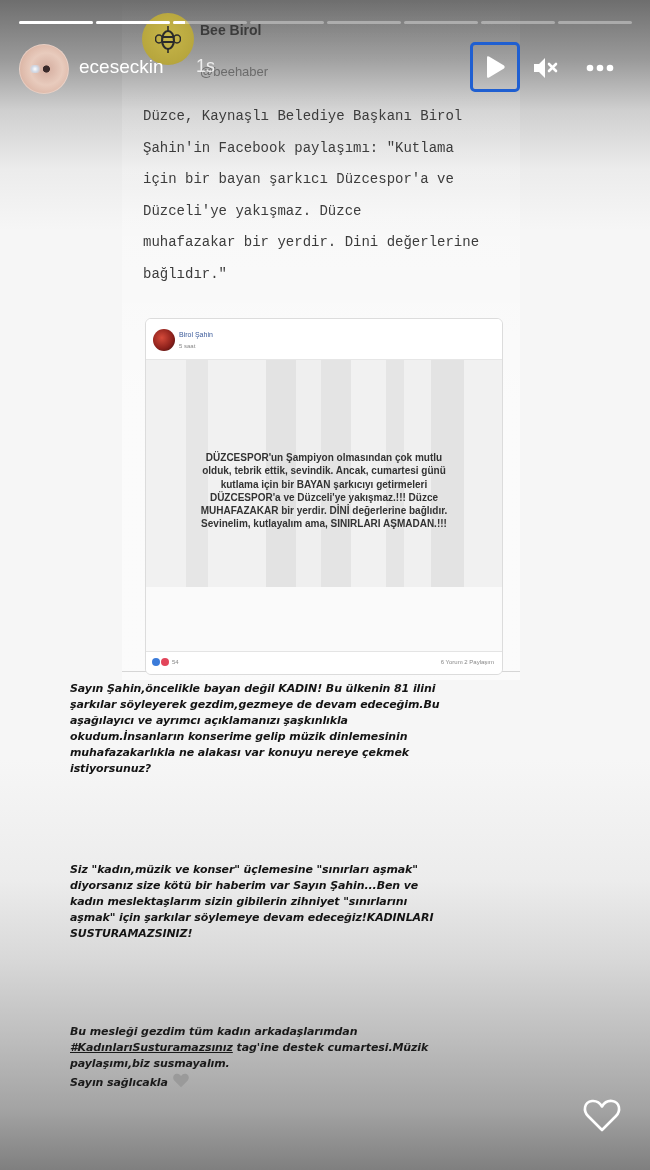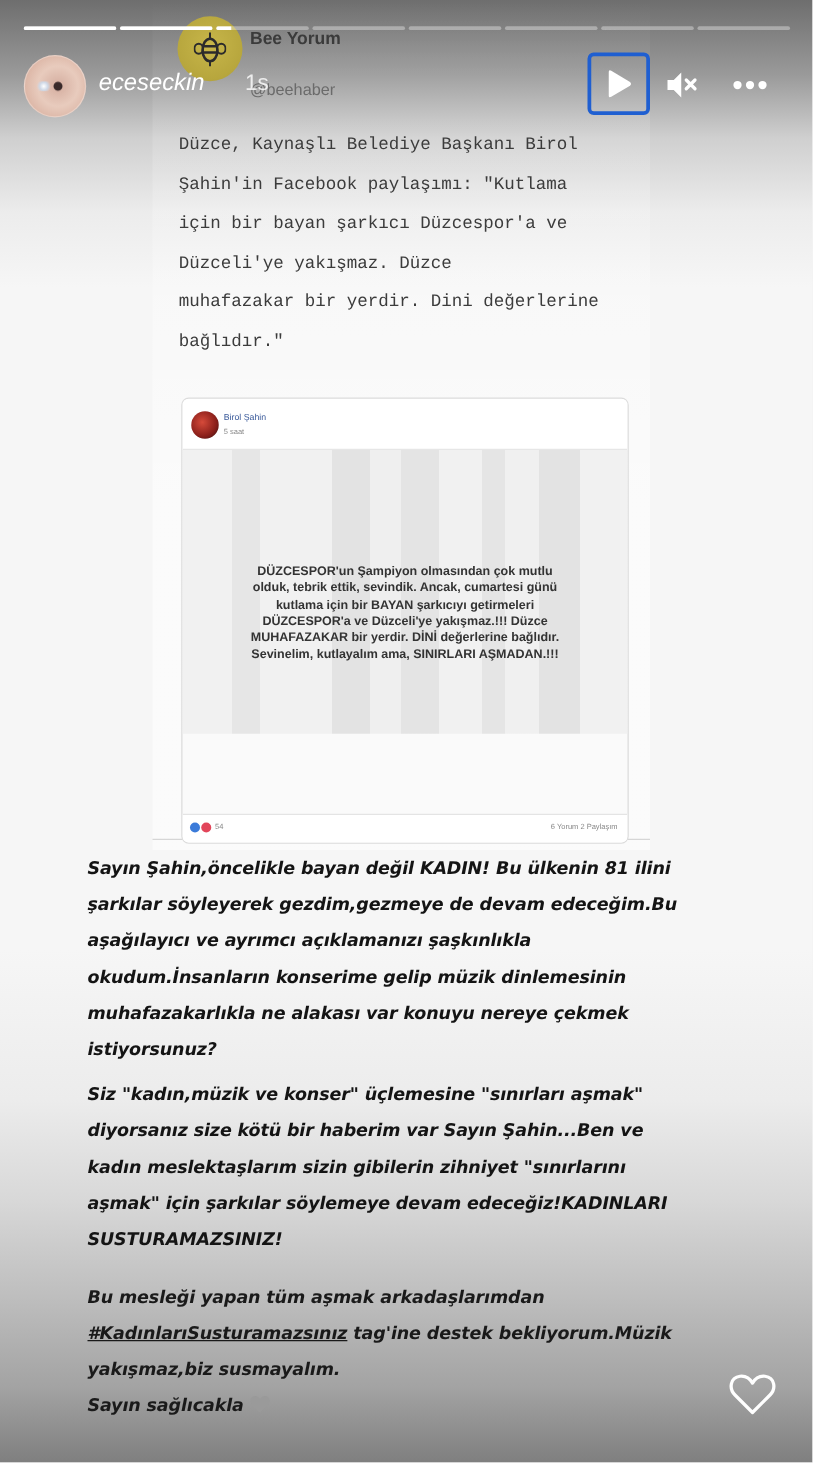--- a/index.html
+++ b/index.html
@@ -68,40 +68,40 @@
   }
   .fb-react { position: absolute; left: 6px; top: 6px; display: flex; align-items: center; gap: 1px; }
   .fb-react .r1 { width: 8px; height: 8px; border-radius: 50%; background: #3b7bd9; }
   .fb-react .r2 { width: 8px; height: 8px; border-radius: 50%; background: #e2455a; }
   .fb-react .cnt { font-size: 6px; color: #888; margin-left: 2px; }
   .fb-stats { position: absolute; right: 8px; top: 7px; font-size: 6px; color: #888; }
   
   .overlay-text {
     position: absolute; left: 70px; width: 530px;
     font-family: "DejaVu Sans", sans-serif; font-weight: bold; font-style: italic;
-    font-size: 14px; line-height: 29px; color: #141414; white-space: pre-line; letter-spacing: -0.1px;
+    font-size: 11px; line-height: 16px; color: #141414; white-space: pre-line; letter-spacing: -0.1px;
   }
   .p1 { top: 681px; }
   .p2 { top: 862px; }
   .p3 { top: 1024px; color: #1a1a1a; }
   .hashtag { text-decoration: underline; margin-top: 28px; }
   .mini-heart { display: inline-block; vertical-align: -2px; margin-left: 4px; width: 18px; height: 16px; }
   
   .progress { position: absolute; left: 19px; top: 21px; width: 613px; height: 3px; display: flex; gap: 3px; }
   .seg { flex: 1; height: 3px; border-radius: 2px; background: rgba(255,255,255,0.35); position: relative; overflow: hidden; }
   .seg .fill { position: absolute; left: 0; top: 0; bottom: 0; background: #fff; }
   
   .user-avatar {
     position: absolute; left: 19px; top: 44px; width: 48px; height: 48px; border-radius: 50%;
     background: radial-gradient(circle at 55% 50%, #3a2a2a 0%, #3a2a2a 9%, #d9b4a6 11%, #e8cbbd 45%, #dcb6a6 75%, #c99d8b 100%);
     border: 1px solid rgba(255,255,255,0.3);
   }
   .user-avatar .spark { position: absolute; left: 8px; top: 20px; width: 14px; height: 8px;
     background: radial-gradient(circle, #fff 0%, #cfd8e6 40%, transparent 70%); }
-  .username { position: absolute; left: 79px; top: 56px; font-size: 19px; color: #fff; font-weight: normal; font-style: italic; }
+  .username { position: absolute; left: 79px; top: 56px; font-size: 19px; color: #fff; font-weight: normal; }
   .time { position: absolute; left: 196px; top: 56px; font-size: 18px; color: rgba(255,255,255,0.8); }
   .play-btn {
     position: absolute; left: 470px; top: 42px; width: 50px; height: 50px;
     border: 3px solid #1f5fd1; border-radius: 5px; box-sizing: border-box;
     display: flex; align-items: center; justify-content: center;
   }
   .mute-btn { position: absolute; left: 532px; top: 55px; width: 28px; height: 26px; }
   .more-btn { position: absolute; left: 585px; top: 56px; width: 30px; height: 24px; display:flex; align-items:center; justify-content:center; }
   .like-btn { position: absolute; left: 582px; top: 1097px; width: 40px; height: 36px; }
 </style>
@@ -117,21 +117,21 @@
     <svg viewBox="0 0 26 30">
       <ellipse cx="13" cy="16" rx="6" ry="9" fill="none" stroke="#2b2b2b" stroke-width="2"></ellipse>
       <line x1="7" y1="13" x2="19" y2="13" stroke="#2b2b2b" stroke-width="2"></line>
       <line x1="7" y1="18" x2="19" y2="18" stroke="#2b2b2b" stroke-width="2"></line>
       <ellipse cx="4" cy="15" rx="3.5" ry="4" fill="none" stroke="#2b2b2b" stroke-width="1.6"></ellipse>
       <ellipse cx="22" cy="15" rx="3.5" ry="4" fill="none" stroke="#2b2b2b" stroke-width="1.6"></ellipse>
       <line x1="13" y1="2" x2="13" y2="7" stroke="#2b2b2b" stroke-width="1.6"></line>
       <line x1="13" y1="25" x2="13" y2="29" stroke="#2b2b2b" stroke-width="1.6"></line>
     </svg>
   </div>
-  <div class="tweet-name">Bee Yorum</div>
+  <div class="tweet-name">Bee Birol</div>
   <div class="tweet-handle">@beehaber</div>
   <div class="tweet-more">...</div>
 
   <div class="tweet-text">Düzce, Kaynaşlı Belediye Başkanı Birol
 Şahin'in Facebook paylaşımı: "Kutlama
 için bir bayan şarkıcı Düzcespor'a ve
 Düzceli'ye yakışmaz. Düzce
 muhafazakar bir yerdir. Dini değerlerine
 bağlıdır."</div>
 
@@ -163,23 +163,23 @@
 şarkılar söyleyerek gezdim,gezmeye de devam edeceğim.Bu
 aşağılayıcı ve ayrımcı açıklamanızı şaşkınlıkla
 okudum.İnsanların konserime gelip müzik dinlemesinin
 muhafazakarlıkla ne alakası var konuyu nereye çekmek
 istiyorsunuz?</div>
   <div class="overlay-text p2">Siz "kadın,müzik ve konser" üçlemesine "sınırları aşmak"
 diyorsanız size kötü bir haberim var Sayın Şahin...Ben ve
 kadın meslektaşlarım sizin gibilerin zihniyet "sınırlarını
 aşmak" için şarkılar söylemeye devam edeceğiz!KADINLARI
 SUSTURAMAZSINIZ!</div>
-  <div class="overlay-text p3"><span>Bu mesleği yapan tüm aşmak arkadaşlarımdan</span>
-<span class="hashtag">#KadınlarıSusturamazsınız</span><span> tag'ine destek bekliyorum.Müzik</span>
-<span>yakışmaz,biz susmayalım.</span>
+  <div class="overlay-text p3"><span>Bu mesleği gezdim tüm kadın arkadaşlarımdan</span>
+<span class="hashtag">#KadınlarıSusturamazsınız</span><span> tag'ine destek cumartesi.Müzik</span>
+<span>paylaşımı,biz susmayalım.</span>
 <span>Sayın sağlıcakla</span><svg class="mini-heart" viewBox="0 0 24 22">
         <path d="M12 21 L3 12 C0 9 1 3 6 2.5 C9 2.2 11 4 12 6 C13 4 15 2.2 18 2.5 C23 3 24 9 21 12 Z" fill="#9a9a9a"></path>
       </svg></div>
 
   <div class="progress">
     <div class="seg">
         <div class="fill" style="width:100%"></div>
       </div>
     <div class="seg">
         <div class="fill" style="width:100%"></div>

